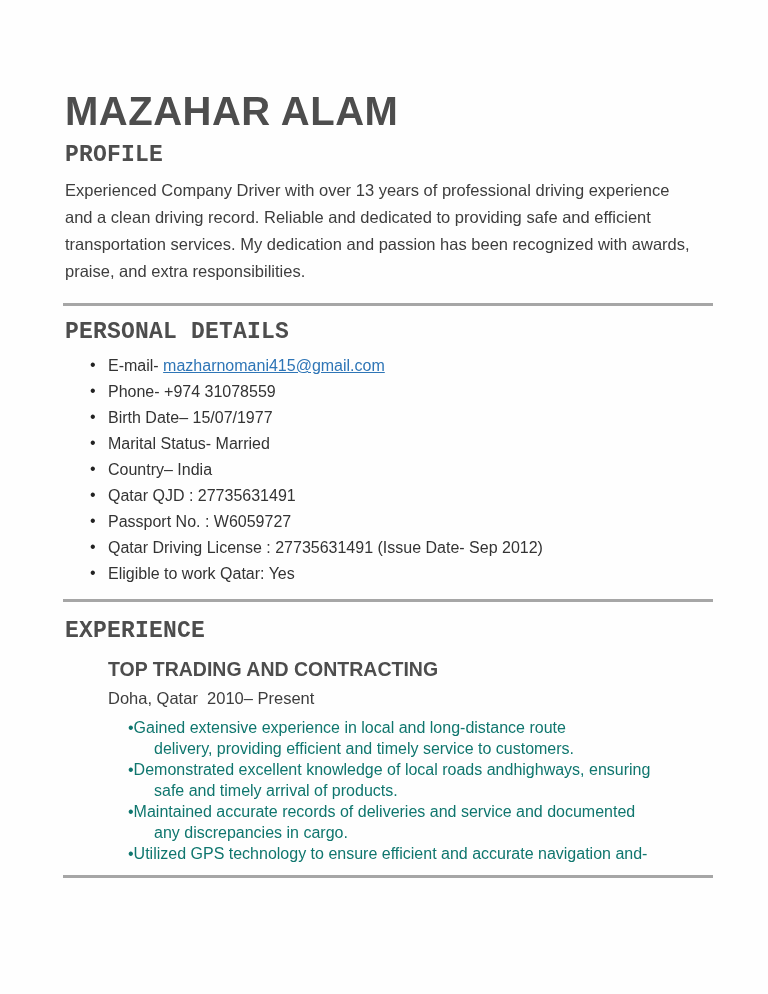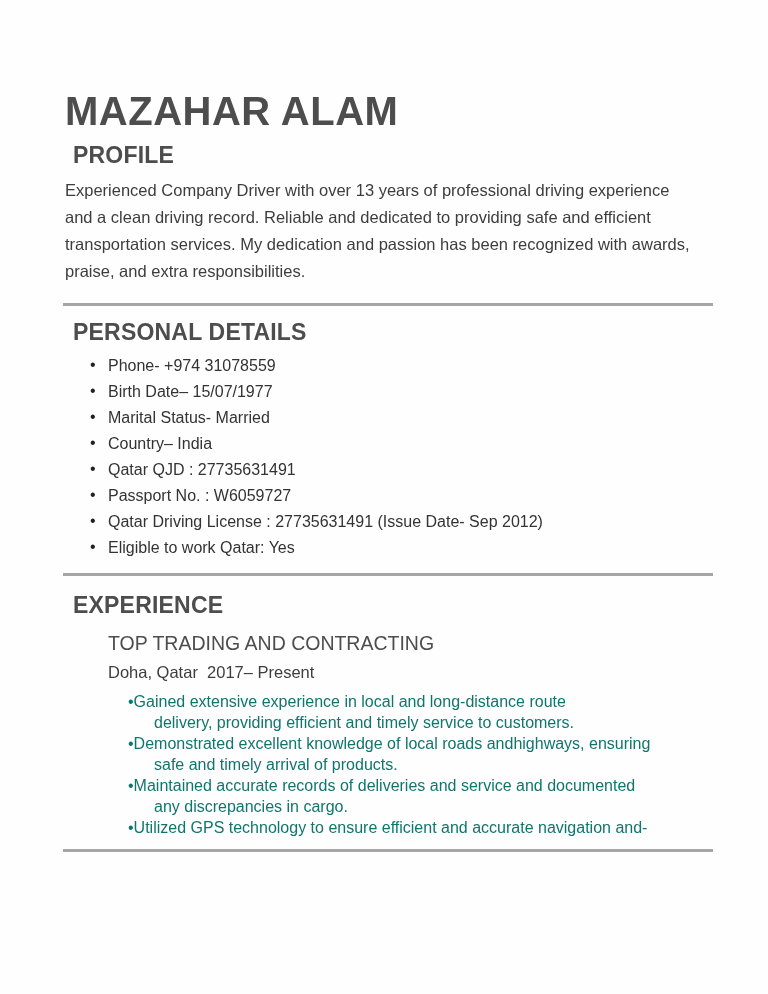--- a/index.html
+++ b/index.html
@@ -24,26 +24,27 @@
   .doc-title {
     margin: 0;
     padding-top: 88px;
     font-size: 40px;
     line-height: 46px;
     font-weight: 700;
     letter-spacing: 0.5px;
     color: #4d4d4d;
   }
   .section-heading {
-    margin: 8px;
+    margin: 0;
     font-size: 23px;
     line-height: 27px;
     font-weight: 700;
     letter-spacing: 0.2px;
     color: #4d4d4d;
+    font-family: Liberation Mono, monospace;
   }
   .profile-heading { margin-top: 8px; }
   .profile-text {
     margin: 8px 0 0 0;
     width: 648px;
     font-size: 16.5px;
     line-height: 27px;
     color: #3d3d3d;
     white-space: pre-line;
   }
@@ -82,21 +83,21 @@
   .email-link {
     color: #2e75b6;
     text-decoration: underline;
     cursor: pointer;
   }
   .exp-heading { margin-top: 16px; }
   .company-name {
     margin: 12px 0 0 43px;
     font-size: 19.5px;
     line-height: 24px;
-    font-weight: 400;
+    font-weight: 700;
     color: #4d4d4d;
   }
   .location-dates {
     margin: 7px 0 0 43px;
     font-size: 16.5px;
     line-height: 21px;
     color: #3d3d3d;
     white-space: pre;
   }
   .role-title {
@@ -137,36 +138,37 @@
   <p class="profile-text">Experienced Company Driver with over 13 years of professional driving experience
 and a clean driving record. Reliable and dedicated to providing safe and efficient
 transportation services. My dedication and passion has been recognized with awards,
 praise, and extra responsibilities.</p>
 
   <div class="rule rule-1"></div>
 
   <h2 class="section-heading pd-heading">PERSONAL DETAILS</h2>
 
   <ul class="pd-list">
+    <li><span>E-mail- </span><a class="email-link">mazharnomani415@gmail.com</a></li>
     <li>Phone- +974 31078559</li>
     <li>Birth Date– 15/07/1977</li>
     <li>Marital Status- Married</li>
     <li>Country– India</li>
     <li>Qatar QJD : 27735631491</li>
     <li>Passport No. : W6059727</li>
     <li>Qatar Driving License : 27735631491 (Issue Date- Sep 2012)</li>
     <li>Eligible to work Qatar: Yes</li>
   </ul>
 
   <div class="rule rule-2"></div>
 
   <h2 class="section-heading exp-heading">EXPERIENCE</h2>
 
   <h3 class="company-name">TOP TRADING AND CONTRACTING</h3>
-  <div class="location-dates">Doha, Qatar  2017– Present</div>
+  <div class="location-dates">Doha, Qatar  2010– Present</div>
 
 
   <ul class="exp-list">
     <li><span class="bullet-glyph">•</span><span>Gained extensive experience in local and long-distance route
 delivery, providing efficient and timely service to  customers.</span></li>
     <li><span class="bullet-glyph">•</span><span>Demonstrated excellent knowledge of local roads andhighways, ensuring
 safe and timely arrival of products.</span></li>
     <li><span class="bullet-glyph">•</span><span>Maintained accurate records of deliveries and service and documented
 any discrepancies in cargo.</span></li>
     <li><span class="bullet-glyph">•</span><span>Utilized GPS technology to ensure efficient and accurate navigation and-</span></li>

